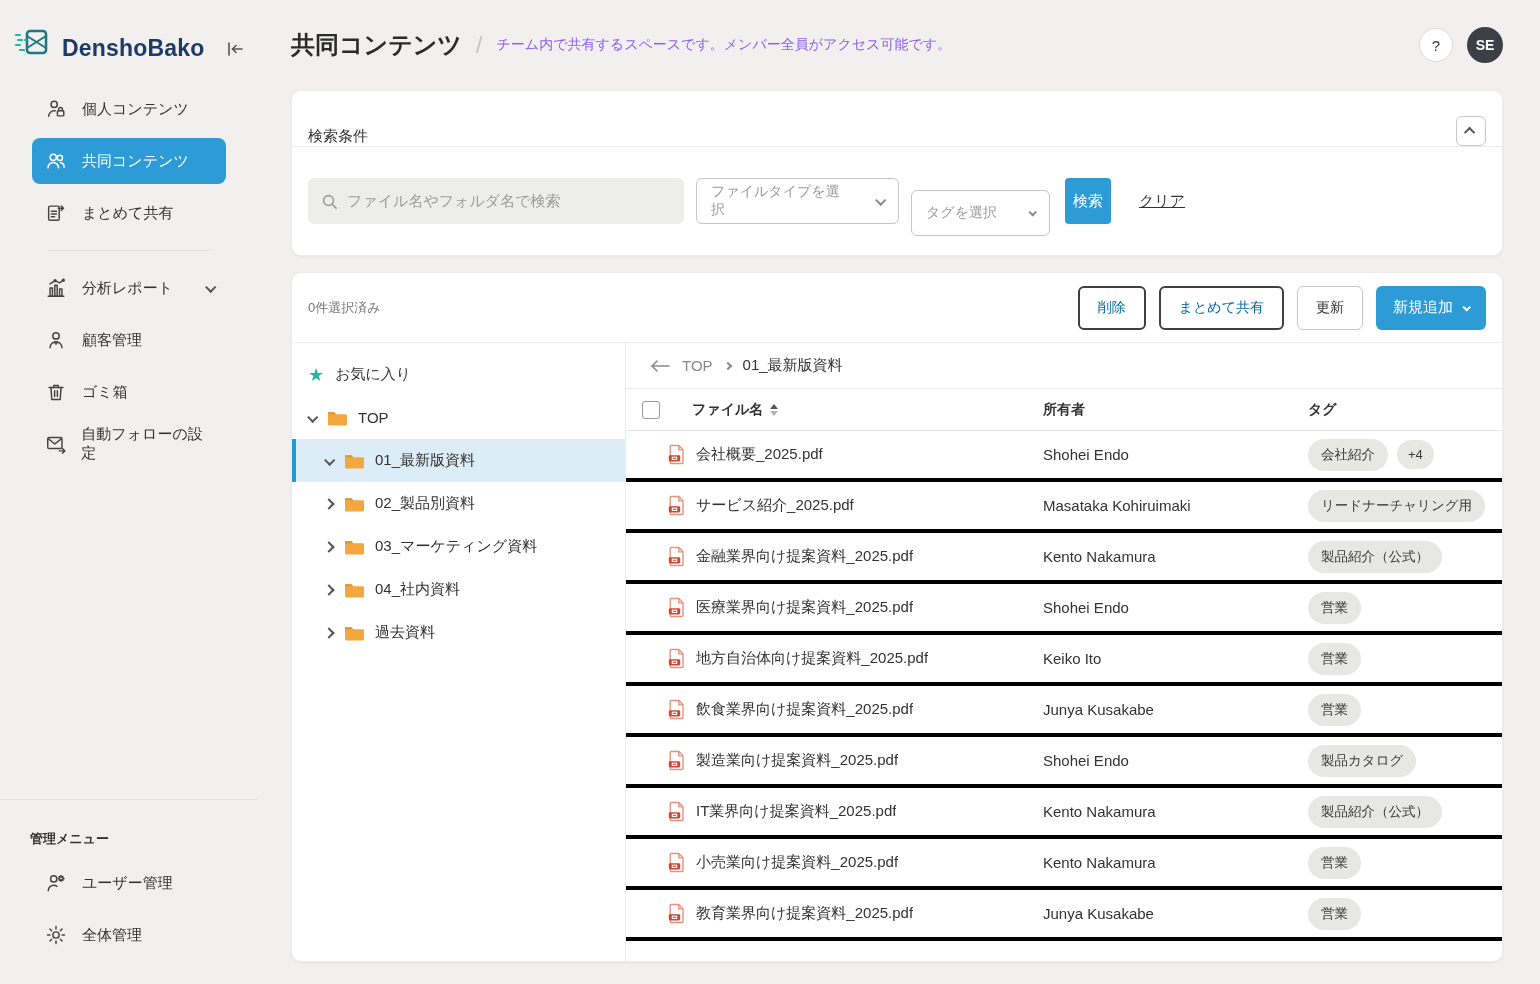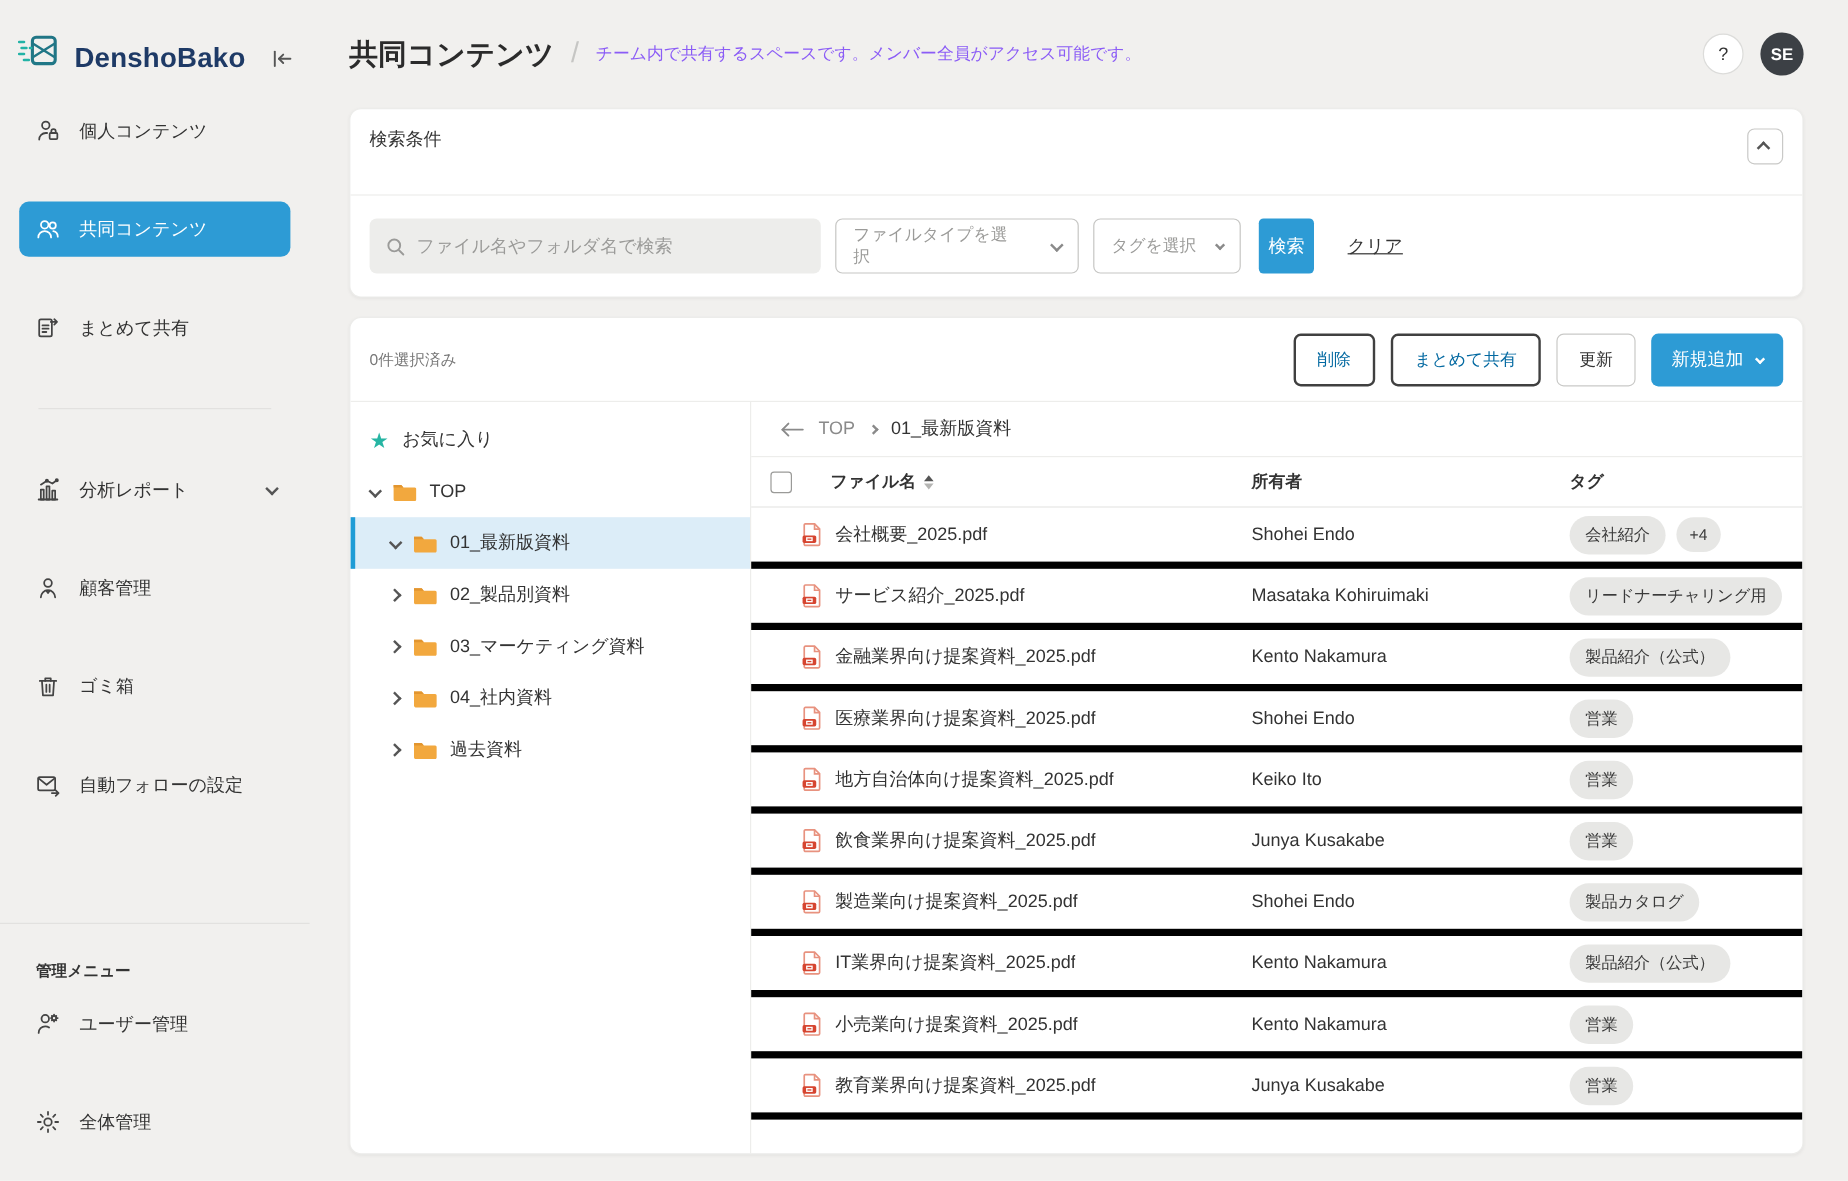--- a/index.html
+++ b/index.html
@@ -10,21 +10,21 @@
     font-family:"Liberation Sans","DejaVu Sans",sans-serif;
   }
   .app { display:flex; width:1540px; height:984px; }
 
   
   .sidebar { width:258px; flex-shrink:0; display:flex; flex-direction:column; padding:14px 0 20px; }
   .logo-row { display:flex; align-items:flex-end; gap:8px; padding:8px 14px 24px 14px; }
   .logo-mark { width:40px; height:40px; flex-shrink:0; }
   .logo-text { font-size:23px; font-weight:700; color:#1E3A66; letter-spacing:.2px; }
   .collapse-btn { margin-left:12px; width:26px; height:26px; display:flex; align-items:center; justify-content:center; cursor:pointer; }
-  .nav { padding:0 16px; display:flex; flex-direction:column;gap:30px; }
+  .nav { padding:0 32px; display:flex; flex-direction:column; }
   .nav-item { display:flex; align-items:center; gap:14px; height:46px; border-radius:8px; padding:0 12px; font-size:15px; color:#333; cursor:pointer; margin-bottom:6px; }
   .nav-item .nicon { width:24px; height:24px; display:flex; align-items:center; justify-content:center; color:#444; }
   .nav-item.selected { background:var(--accent,#2D9BD5); color:#fff; }
   .nav-item.selected .nicon { color:#fff; }
   .nav-divider { height:1px; background:#E2E1DF; margin:8px 16px 14px; }
   .nav-spacer { flex:1; }
   .admin-heading { font-size:13px; font-weight:700; color:#333; padding:0 30px; margin:20px 0 12px; }
 
   
   .chev { width:8px; height:8px; border-right:2px solid #555; border-bottom:2px solid #555; display:inline-block; flex-shrink:0; }
@@ -41,28 +41,28 @@
   .page-title { font-size:24px; font-weight:700; color:#2B2B2B; }
   .title-slash { color:#C6C6C4; font-size:24px; font-weight:400; }
   .page-subtitle { font-size:14px; color:#8b5cf6; }
   .header-right { margin-left:auto; display:flex; align-items:center; gap:14px; }
   .help-btn { width:34px; height:34px; border-radius:50%; border:1px solid #DCDCDA; background:#fff; color:#333; font-size:15px; display:flex; align-items:center; justify-content:center; cursor:pointer; }
   .avatar { width:36px; height:36px; border-radius:50%; background:#3C4045; color:#fff; font-size:14px; font-weight:700; display:flex; align-items:center; justify-content:center; }
 
   .card { background:#fff; border:1px solid #ECECEA; border-radius:10px; box-shadow:0 1px 3px rgba(0,0,0,.05); }
 
   
-  .search-head { height:56px; display:flex; align-items:flex-start; padding:0 16px; border-bottom:1px solid #EDEDEB;margin-top:16px; }
+  .search-head { height:56px; display:flex; align-items:flex-end; padding:0 16px; border-bottom:1px solid #EDEDEB; }
   .search-title { font-size:15px; color:#333; }
   .collapse-sq { margin-left:auto; width:30px; height:30px; border:1px solid #C9C9C7; border-radius:6px; background:#fff; display:flex; align-items:center; justify-content:center; cursor:pointer; }
   .search-controls { display:flex; align-items:center; gap:12px; padding:19px 16px; }
   .search-input { width:376px; height:46px; background:#EDEDEB; border-radius:6px; display:flex; align-items:center; gap:9px; padding:0 13px; color:#9B9B99; font-size:15px; }
   .select { height:46px; border:1px solid #C6C6C4; border-radius:6px; background:#fff; display:flex; align-items:center; justify-content:space-between; padding:0 14px; color:#9B9B99; font-size:14px; cursor:pointer; }
   .select.filetype { width:203px;gap:32px; }
-  .select.tag { width:123px; margin-left:0; }
+  .select.tag { width:139px; margin-left:0;margin-top:24px; }
   .btn-search { width:46px; height:46px; background:var(--accent,#2D9BD5); color:#fff; border:none; border-radius:4px; font-size:15px; cursor:pointer; margin-left:3px; font-family:inherit; }
   .clear-link { font-size:15px; color:#333; text-decoration:underline; margin-left:16px; cursor:pointer; }
 
   
   .main-card { margin-top:16px; margin-bottom:22px; flex:1; display:flex; flex-direction:column; overflow:hidden; }
   .toolbar { height:70px; display:flex; align-items:center; padding:0 16px; border-bottom:1px solid #EDEDEB; flex-shrink:0; }
   .selection-status { font-size:13px; color:#777; }
   .toolbar-right { margin-left:auto; display:flex; align-items:center; gap:13px; }
   .btn { height:44px; border-radius:6px; background:#fff; font-size:14px; padding:0 18px; cursor:pointer; font-family:inherit; }
   .btn.disabled { border:2px solid #404040; color:#0369a1; }
@@ -85,21 +85,21 @@
   .breadcrumb { height:46px; display:flex; align-items:center; gap:12px; padding:0 24px; border-bottom:1px solid #EDEDEB; font-size:15px; flex-shrink:0; }
   .back-arrow { color:#8A8A8A; cursor:pointer; display:flex; align-items:center; }
   .crumb-root { color:#8A8A8A; cursor:pointer; }
   .crumb-current { color:#333; }
   .thead { height:42px; display:grid; grid-template-columns:26px 375px 265px 1fr; align-items:center; padding-left:16px; border-bottom:1px solid #E7E7E5; font-size:14px; font-weight:700; color:#333; flex-shrink:0; }
   .checkbox { width:18px; height:18px; border:1.5px solid #9A9A98; border-radius:3px; background:#fff; cursor:pointer; }
   .name-h { padding-left:24px; display:flex; align-items:center; gap:7px; }
   .sort { display:inline-flex; flex-direction:column; gap:2px; cursor:pointer; }
   .tri-up { width:0; height:0; border-left:4px solid transparent; border-right:4px solid transparent; border-bottom:5px solid #555; }
   .tri-down { width:0; height:0; border-left:4px solid transparent; border-right:4px solid transparent; border-top:5px solid #B5B5B3; }
-  .trow { height:51px; display:grid; grid-template-columns:26px 375px 265px 1fr; align-items:center; padding-left:16px; border-bottom:6px solid #000000; font-size:15px; }
+  .trow { height:51px; display:grid; grid-template-columns:26px 375px 265px 1fr; align-items:center; padding-left:16px; border-bottom:4px solid #000000; font-size:15px; }
   .file-cell { display:flex; align-items:center; gap:10px; min-width:0; }
   .file-name { white-space:nowrap; overflow:hidden; text-overflow:ellipsis; cursor:pointer; }
   .owner-cell { color:#333; }
   .tag-cell { display:flex; align-items:center; gap:9px; }
   .tag-pill { background:#E7E7E5; border-radius:999px; padding:7px 13px; font-size:13.5px; color:#3A3A3A; white-space:nowrap; }
   .tag-more { background:#E7E7E5; border-radius:999px; padding:7px 11px; font-size:13px; color:#3A3A3A; }
   .search-glyph { display:flex; align-items:center; }
 </style>
 </head>
 <body>

